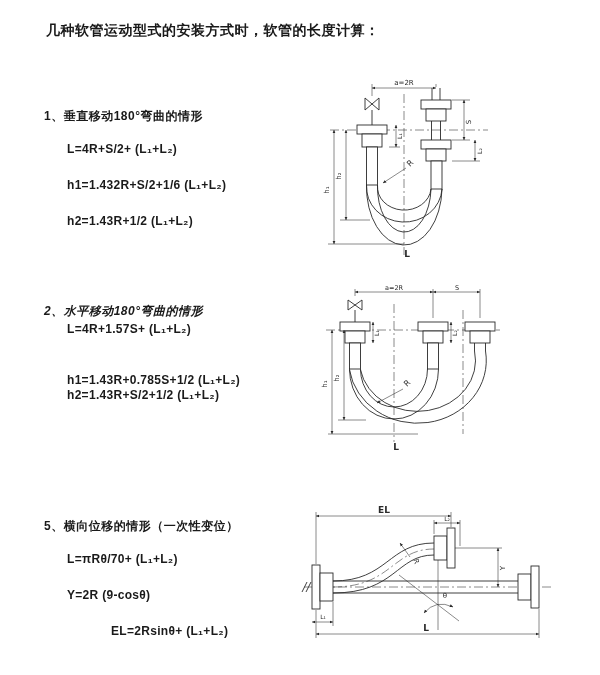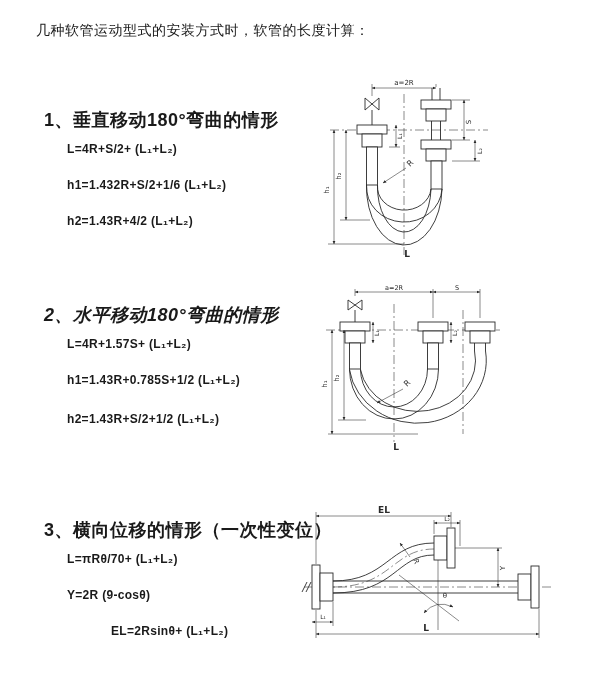--- a/index.html
+++ b/index.html
@@ -1,46 +1,46 @@
 <!DOCTYPE html>
 <html><head>
 <meta charset="utf-8">
 <style>
   html,body{margin:0;padding:0;}
   body{
     width:600px;height:675px;background:#ffffff;position:relative;overflow:hidden;
     font-family:"Liberation Sans","DejaVu Sans",sans-serif;color:#1a1a1a;
   }
   .abs{position:absolute;}
-  .title{font-size:14px;font-weight:400;letter-spacing:.5px;}
-  .heading{font-size:18px;font-weight:700;letter-spacing:.5px;}
+  .title{font-size:14px;font-weight:700;letter-spacing:.5px;margin-left:10px;}
+  .heading{font-size:12px;font-weight:700;letter-spacing:.5px;}
   .formula{font-size:12px;font-weight:600;letter-spacing:.3px;}
   svg .ln{stroke:#2a2a2a;stroke-width:.9;fill:none;}
   svg .fit{stroke:#2a2a2a;stroke-width:.9;fill:#ffffff;}
   svg .ext{stroke:#2a2a2a;stroke-width:.55;fill:none;}
   svg .dim{stroke:#2a2a2a;stroke-width:.55;fill:none;}
   svg .cl{stroke:#2a2a2a;stroke-width:.55;fill:none;stroke-dasharray:9 3 2 3;}
   svg text{fill:#2a2a2a;font-family:"DejaVu Sans",sans-serif;}
 </style>
 </head>
 <body>
 
 <div class="abs title" style="left:36px;top:22px;">几种软管运动型式的安装方式时，软管的长度计算：</div>
 
 <div class="abs heading" style="left:44px;top:108px;">1、垂直移动180°弯曲的情形</div>
 <div class="abs formula" style="left:67px;top:142px;">L=4R+S/2+ (L₁+L₂)</div>
 <div class="abs formula" style="left:67px;top:178px;">h1=1.432R+S/2+1/6 (L₁+L₂)</div>
-<div class="abs formula" style="left:67px;top:214px;">h2=1.43R+4/2 (L₁+L₂)</div>
+<div class="abs formula" style="left:67px;top:214px;">h2=1.43R+1/2 (L₁+L₂)</div>
 
 <div class="abs heading" style="left:44px;top:303px;font-style:italic;">2、水平移动180°弯曲的情形</div>
-<div class="abs formula" style="left:67px;top:337px;">L=4R+1.57S+ (L₁+L₂)</div>
+<div class="abs formula" style="left:67px;top:322px;">L=4R+1.57S+ (L₁+L₂)</div>
 <div class="abs formula" style="left:67px;top:373px;">h1=1.43R+0.785S+1/2 (L₁+L₂)</div>
-<div class="abs formula" style="left:67px;top:412px;">h2=1.43R+S/2+1/2 (L₁+L₂)</div>
-
-<div class="abs heading" style="left:44px;top:518px;">3、横向位移的情形（一次性变位）</div>
+<div class="abs formula" style="left:67px;top:388px;">h2=1.43R+S/2+1/2 (L₁+L₂)</div>
+
+<div class="abs heading" style="left:44px;top:518px;">5、横向位移的情形（一次性变位）</div>
 <div class="abs formula" style="left:67px;top:552px;">L=πRθ/70+ (L₁+L₂)</div>
 <div class="abs formula" style="left:67px;top:588px;">Y=2R (9-cosθ)</div>
 <div class="abs formula" style="left:67px;top:624px;padding-left:44px;">EL=2Rsinθ+ (L₁+L₂)</div>
 
 <svg class="abs" style="left:312px;top:72px;" width="240" height="188" viewBox="0 0 240 188">
   <defs>
     <marker id="ar1" viewBox="0 0 8 8" refX="7.2" refY="4" markerWidth="7" markerHeight="7" orient="auto-start-reverse">
       <path d="M0.5,1 L7.5,4 L0.5,7 z" fill="#2a2a2a"></path>
     </marker>
     <pattern id="hx1" width="4" height="4" patternUnits="userSpaceOnUse">

